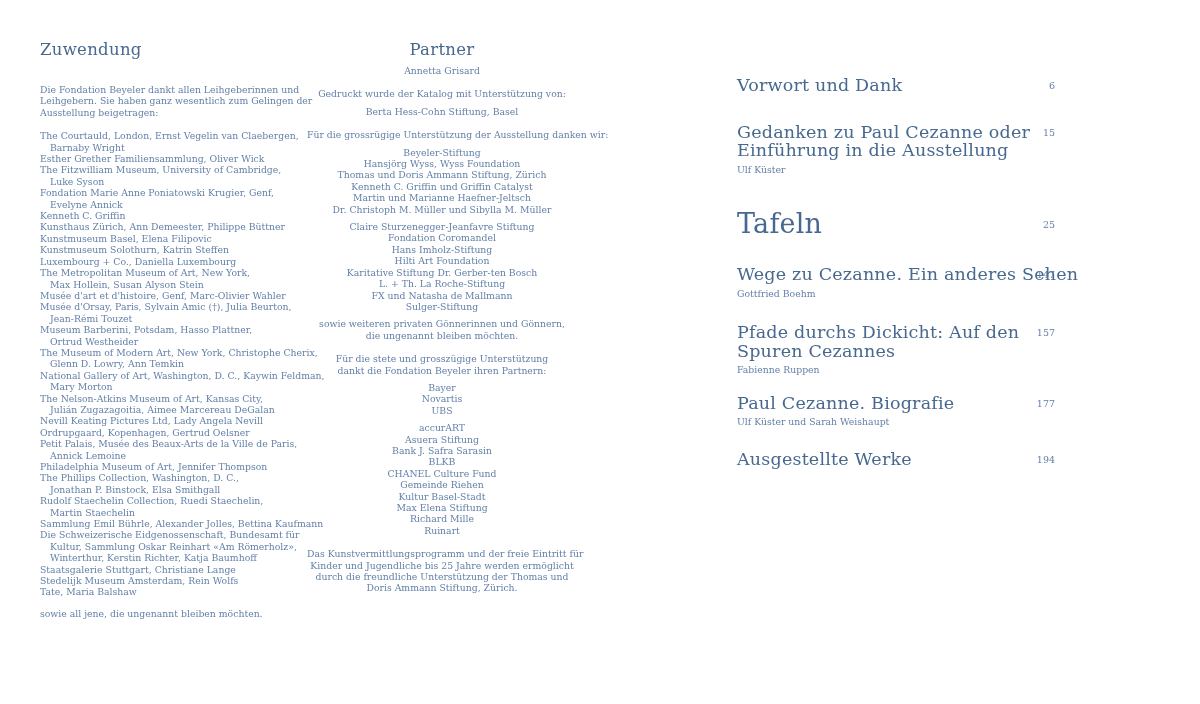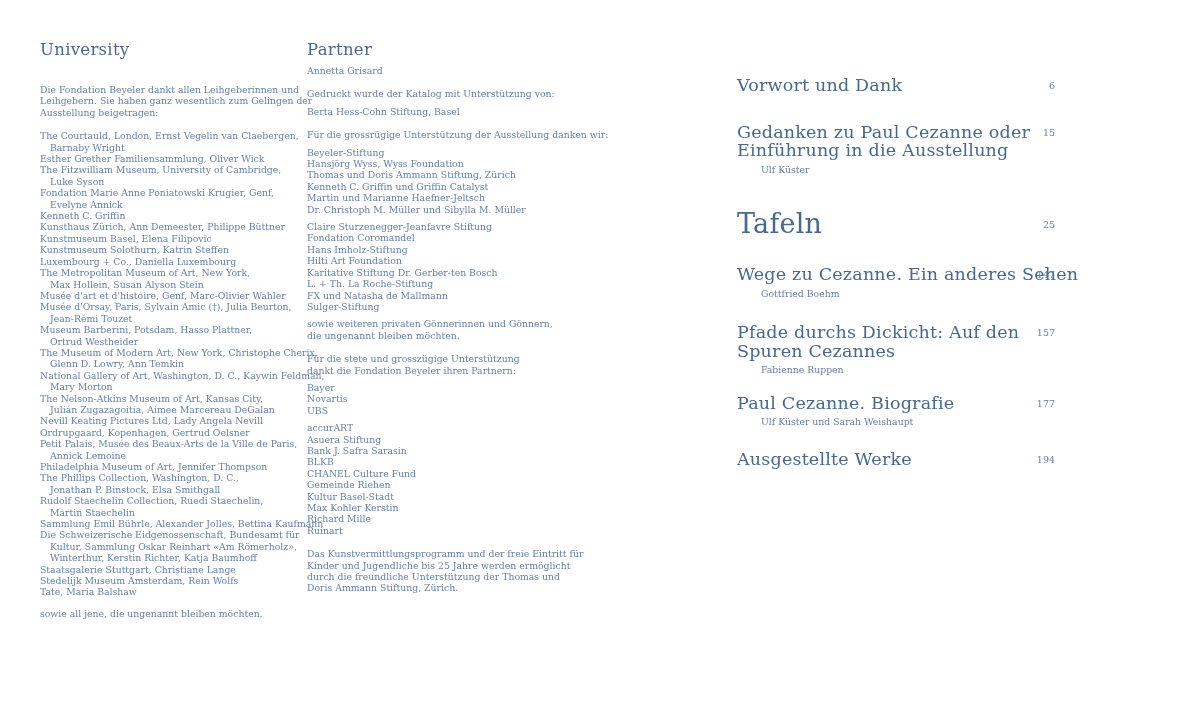--- a/index.html
+++ b/index.html
@@ -12,21 +12,21 @@
     font-family: "DejaVu Serif", "Liberation Serif", serif;
   }
   .spread {
     position: relative;
     width: 1200px;
     height: 704px;
     background: #ffffff;
   }
   .col { position: absolute; top: 40px; }
   .col-left { left: 40px;  width: 262px; }
-  .col-mid  { left: 307px; width: 270px; }
+  .col-mid  { left: 307px; width: 270px; text-align: center; }
   .col-toc  { left: 737px; top: 76px; width: 318px; }
 
   h2.col-title {
     margin: 0;
     font-size: 16.5px;
     font-weight: normal;
     letter-spacing: 0.3px;
     color: #47688f;
   }
   .body-text { color: #6380a8; font-size: 9.3px; }
@@ -53,21 +53,20 @@
     color: #47688f;
     letter-spacing: 0.2px;
   }
   .toc-title div { white-space: nowrap; }
   .toc-entry.large .toc-title { font-size: 27px; line-height: 30px; }
   .toc-author {
     margin-top: 4px;
     font-size: 9.3px;
     line-height: 11.4px;
     color: #6380a8;
-    margin-left: 24px;
   }
   .toc-page {
     position: absolute;
     top: 4px;
     right: 0;
     font-size: 9.5px;
     color: #6380a8;
   }
   .toc-entry.large .toc-page { top: 10px; }
   .toc-entry:nth-child(1) { margin-bottom: 28px; }
@@ -77,21 +76,21 @@
   .toc-entry:nth-child(5) { margin-bottom: 18px; }
   .toc-entry:nth-child(6) { margin-bottom: 22px; }
   .toc-entry:nth-child(7) { margin-bottom: 26px; }
 </style>
 </head>
 <body>
 
 <div class="spread">
 
   <section class="col col-left">
-    <h2 class="col-title">University</h2>
+    <h2 class="col-title">Zuwendung</h2>
     <div class="intro body-text" id="lenders-intro">
         <div class="line">Die Fondation Beyeler dankt allen Leihgeberinnen und</div>
         <div class="line">Leihgebern. Sie haben ganz wesentlich zum Gelingen der</div>
         <div class="line">Ausstellung beigetragen:</div>
       </div>
     <div class="lenders body-text" id="lenders-list">
         <div class="lender">
           <div class="line">The Courtauld, London, Ernst Vegelin van Claebergen,</div>
           <div class="line cont">Barnaby Wright</div>
         </div>
@@ -239,21 +238,21 @@
           <div class="line">UBS</div>
         </div>
         <div class="block gap-s">
           <div class="line">accurART</div>
           <div class="line">Asuera Stiftung</div>
           <div class="line">Bank J. Safra Sarasin</div>
           <div class="line">BLKB</div>
           <div class="line">CHANEL Culture Fund</div>
           <div class="line">Gemeinde Riehen</div>
           <div class="line">Kultur Basel-Stadt</div>
-          <div class="line">Max Kohler Kerstin</div>
+          <div class="line">Max Elena Stiftung</div>
           <div class="line">Richard Mille</div>
           <div class="line">Ruinart</div>
         </div>
         <div class="block gap-m">
           <div class="line">Das Kunstvermittlungsprogramm und der freie Eintritt für</div>
           <div class="line">Kinder und Jugendliche bis 25 Jahre werden ermöglicht</div>
           <div class="line">durch die freundliche Unterstützung der Thomas und</div>
           <div class="line">Doris Ammann Stiftung, Zürich.</div>
         </div>
       </div>

